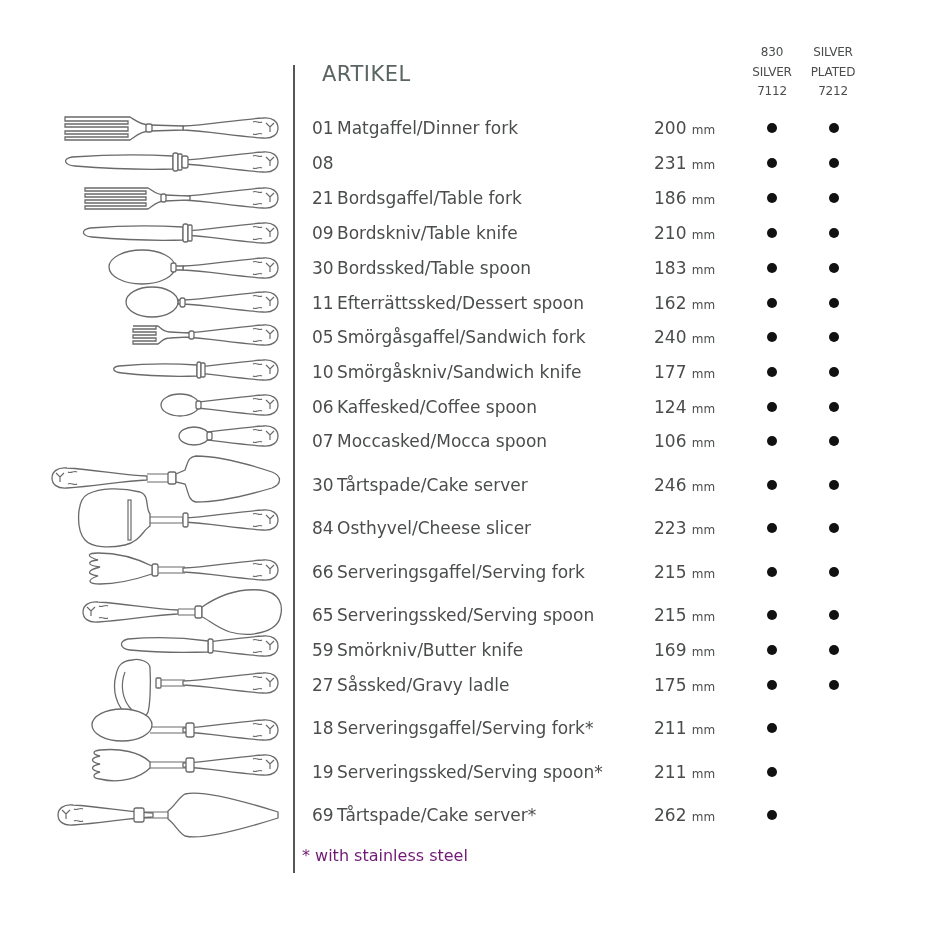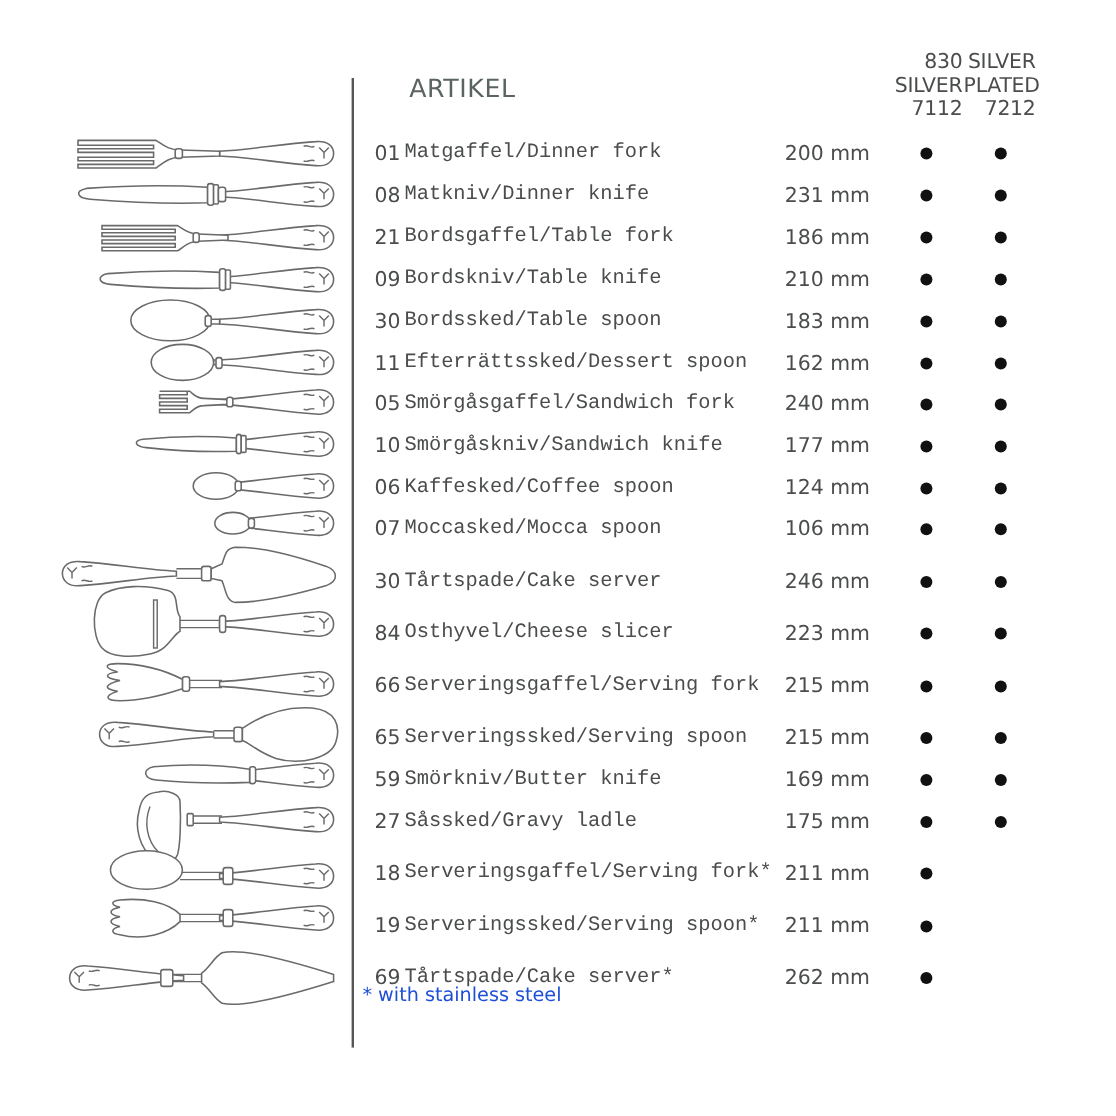--- a/index.html
+++ b/index.html
@@ -1,35 +1,35 @@
 <!DOCTYPE html>
 <html><head>
 <meta charset="utf-8">
 <style>
   html, body { margin: 0; padding: 0; background: #ffffff; }
   body { width: 930px; height: 930px; position: relative; overflow: hidden;
          font-family: "DejaVu Sans", sans-serif; color: #4a4d4c; }
   .page { position: absolute; left: 0; top: 0; width: 930px; height: 930px; }
   .vline { position: absolute; left: 293px; top: 65px; width: 2px; height: 808px; background: #555757; }
   .heading { position: absolute; left: 322px; top: 62px; font-size: 21px; font-weight: normal;
-             letter-spacing: 0.5px; color: #5a6462; margin-left: 19px; }
-  .colhead { position: absolute; top: 43px; width: 60px; text-align: right; font-size: 17px;
+             letter-spacing: 0.5px; color: #5a6462; }
+  .colhead { position: absolute; top: 43px; width: 60px; text-align: center; font-size: 12px;
              line-height: 19.5px; color: #4a4d4c; letter-spacing: -0.2px; }
   .colhead.c1 { left: 742px; }
   .colhead.c2 { left: 803px; }
   .colhead span { display: block; }
   .row { position: absolute; left: 300px; width: 600px; height: 24px; font-size: 17px; line-height: 24px; }
   .row .num { position: absolute; left: 12px; width: 30px; }
-  .row .name { position: absolute; left: 37px; white-space: nowrap; font-family: Liberation Mono, monospace; }
+  .row .name { position: absolute; left: 37px; white-space: nowrap; }
   .row .len { position: absolute; left: 354px; white-space: nowrap; }
-  .row .len .unit { font-size: 17px; }
+  .row .len .unit { font-size: 12px; }
   .row .dot { position: absolute; top: 7px; width: 10px; height: 10px; border-radius: 50%; background: #111111; }
   .row .dot.d1 { left: 467px; }
   .row .dot.d2 { left: 529px; }
-  .footnote { position: absolute; left: 302px; top: 819px; font-size: 16px; color: #1d4ed8; }
+  .footnote { position: absolute; left: 302px; top: 846px; font-size: 16px; color: #701a75; }
   .art { position: absolute; left: 0; top: 0; }
   svg .o { fill: #ffffff; stroke: #6a6a6a; stroke-width: 1.3; }
   svg .l { fill: none; stroke: #6a6a6a; stroke-width: 1.2; }
 </style>
 </head>
 <body>
 
 <div class="page">
 
   <svg class="art" width="295" height="930" viewBox="0 0 295 930">
@@ -190,21 +190,20 @@
 
   <div class="row" style="top:116px">
     <span class="num">01</span>
     <span class="name">Matgaffel/Dinner fork</span>
     <span class="len"><span>200</span> <span class="unit">mm</span></span>
     <span class="dot d1"></span>
     <span class="dot d2"></span>
   </div>
   <div class="row" style="top:151px">
     <span class="num">08</span>
-    <span class="name">Matkniv/Dinner knife</span>
     <span class="len"><span>231</span> <span class="unit">mm</span></span>
     <span class="dot d1"></span>
     <span class="dot d2"></span>
   </div>
   <div class="row" style="top:186px">
     <span class="num">21</span>
     <span class="name">Bordsgaffel/Table fork</span>
     <span class="len"><span>186</span> <span class="unit">mm</span></span>
     <span class="dot d1"></span>
     <span class="dot d2"></span>

